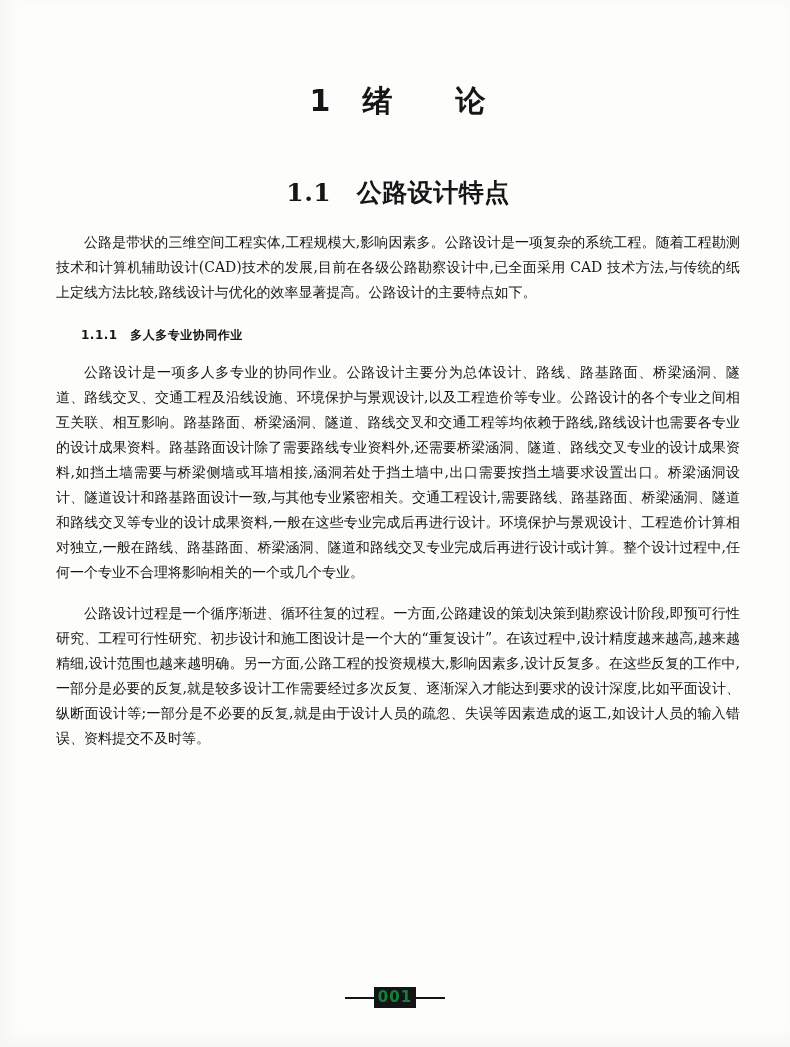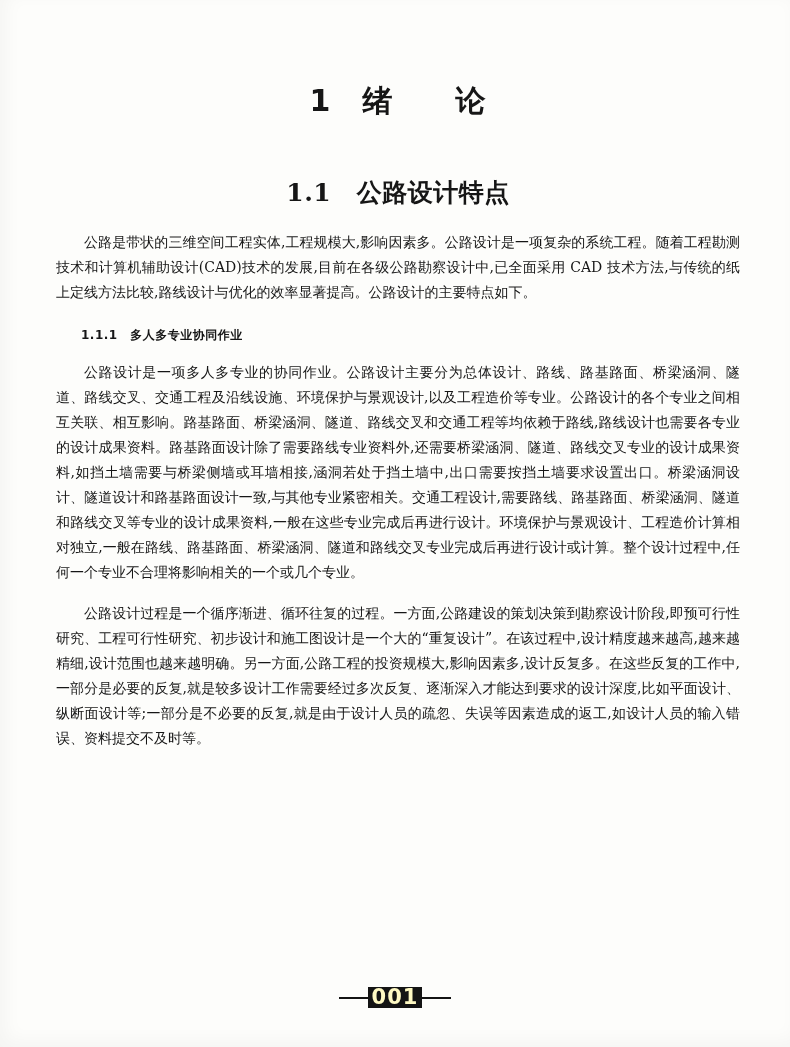--- a/index.html
+++ b/index.html
@@ -66,24 +66,24 @@
     align-items: center;
     justify-content: center;
   }
   .footer-rule {
     width: 29px;
     height: 2px;
     background: #141414;
   }
   .page-number-box {
     background: #141414;
-    color: #fef9c3;
+    color: #15803d;
     font-family: "DejaVu Sans", "Liberation Sans", sans-serif;
     font-weight: bold;
-    font-size: 21px;
+    font-size: 15px;
     line-height: 17px;
     padding: 2px 4px;
     letter-spacing: 1px;
   }
 </style>
 </head>
 <body>
 
 <div class="page-content">
 

